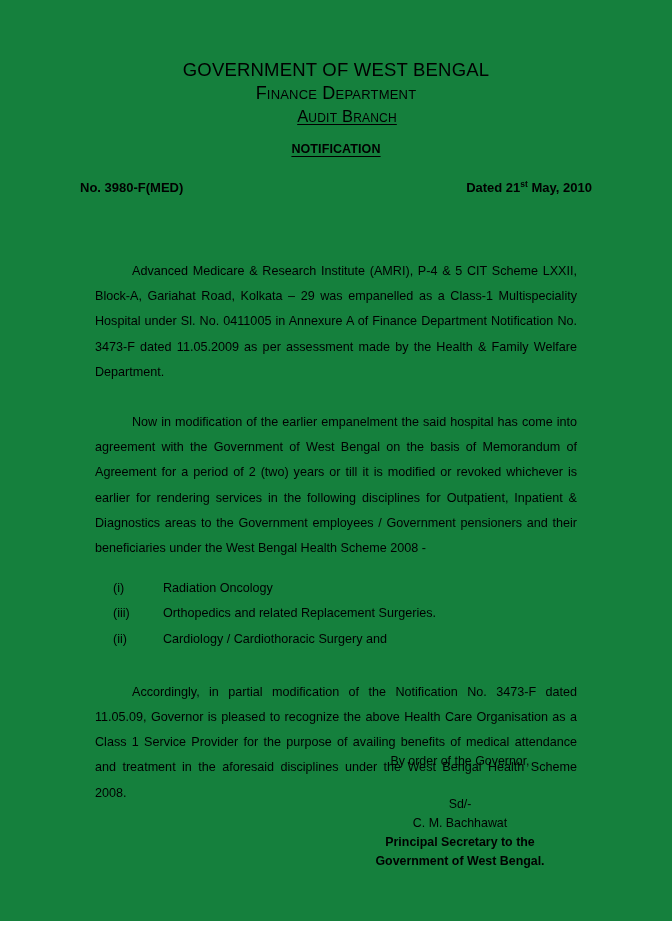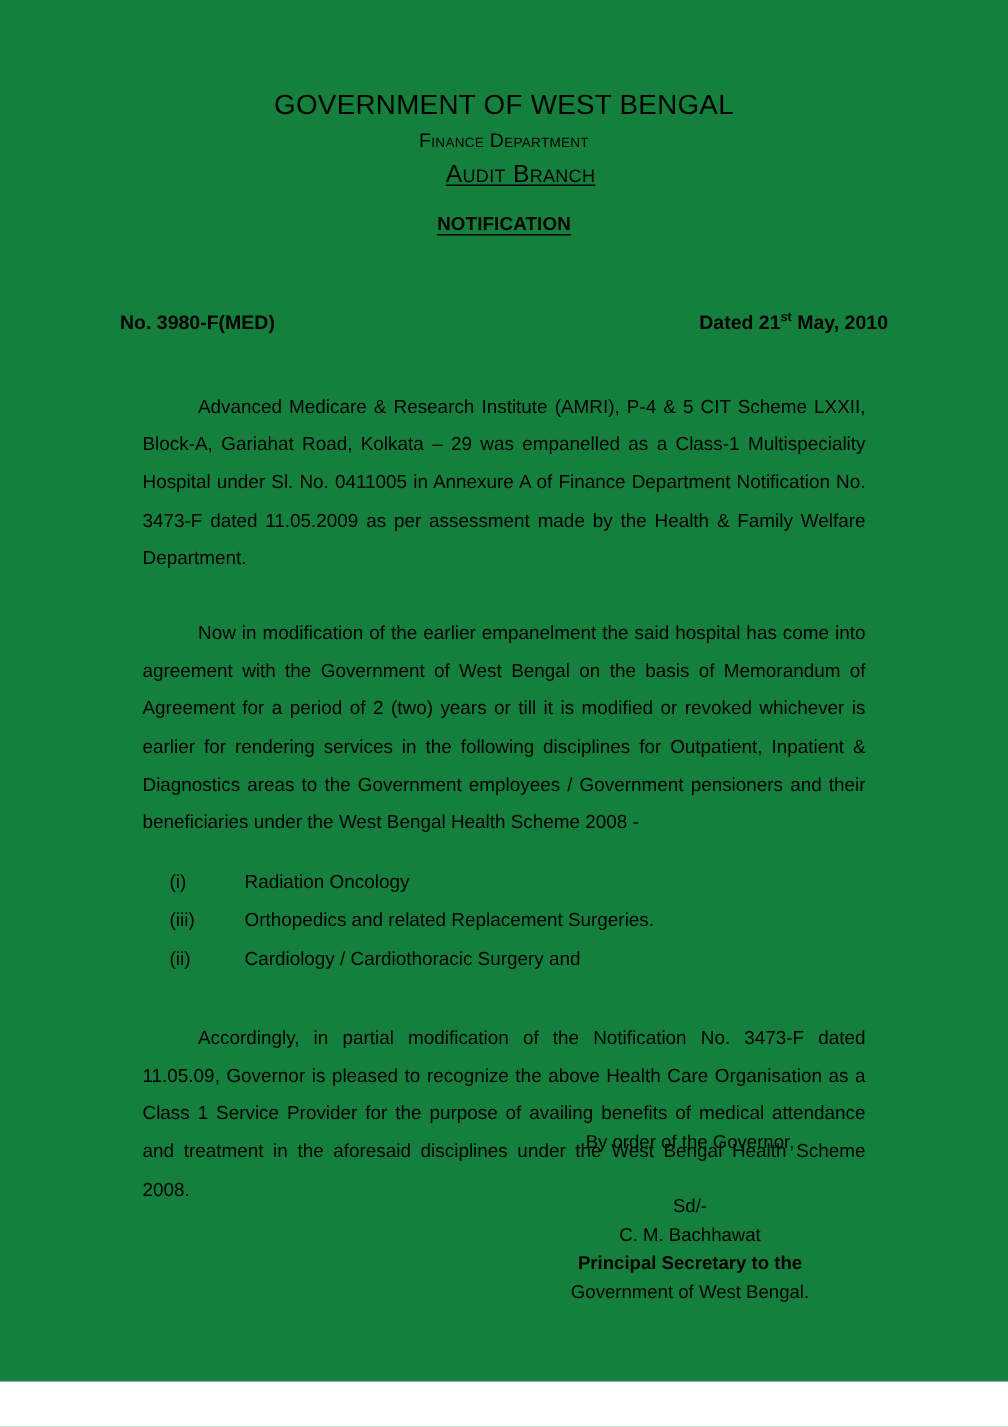--- a/index.html
+++ b/index.html
@@ -36,21 +36,21 @@
     text-align: center;
   }
   .org-title {
     font-size: 18.5px;
     line-height: 24px;
     font-weight: 400;
     letter-spacing: 0.2px;
     white-space: nowrap;
   }
   .dept-title {
-    font-size: 13px;
+    font-size: 18px;
     line-height: 23px;
     font-weight: 400;
     font-variant: small-caps;
     letter-spacing: 0.2px;
   }
   .branch-title {
     font-size: 16.5px;
     line-height: 23px;
     font-weight: 400;
     font-variant: small-caps;
@@ -84,21 +84,21 @@
     left: 80px;
     top: 180px;
     width: 512px;
     display: flex;
     justify-content: space-between;
     align-items: flex-end;
     font-size: 13px;
     font-weight: 700;
   }
   .ref-no { white-space: nowrap; }
-  .ref-date { white-space: nowrap; margin-top: 27px; }
+  .ref-date { white-space: nowrap; }
   .ref-date sup {
     font-size: 8.5px;
     vertical-align: super;
     line-height: 0;
   }
 
   
   .body-block {
     position: absolute;
     left: 80px;
@@ -155,21 +155,21 @@
     line-height: 19px;
   }
   .sign-name {
     line-height: 19px;
   }
   .sign-desig {
     font-weight: 700;
     line-height: 19px;
   }
   .sign-desig2 {
-    font-weight: 400;
+    font-weight: 700;
     line-height: 19px;
   }
 </style>
 </head>
 <body>
 
 <div class="page">
 
   <div class="masthead">
     <div class="org-title">GOVERNMENT OF WEST BENGAL</div>

